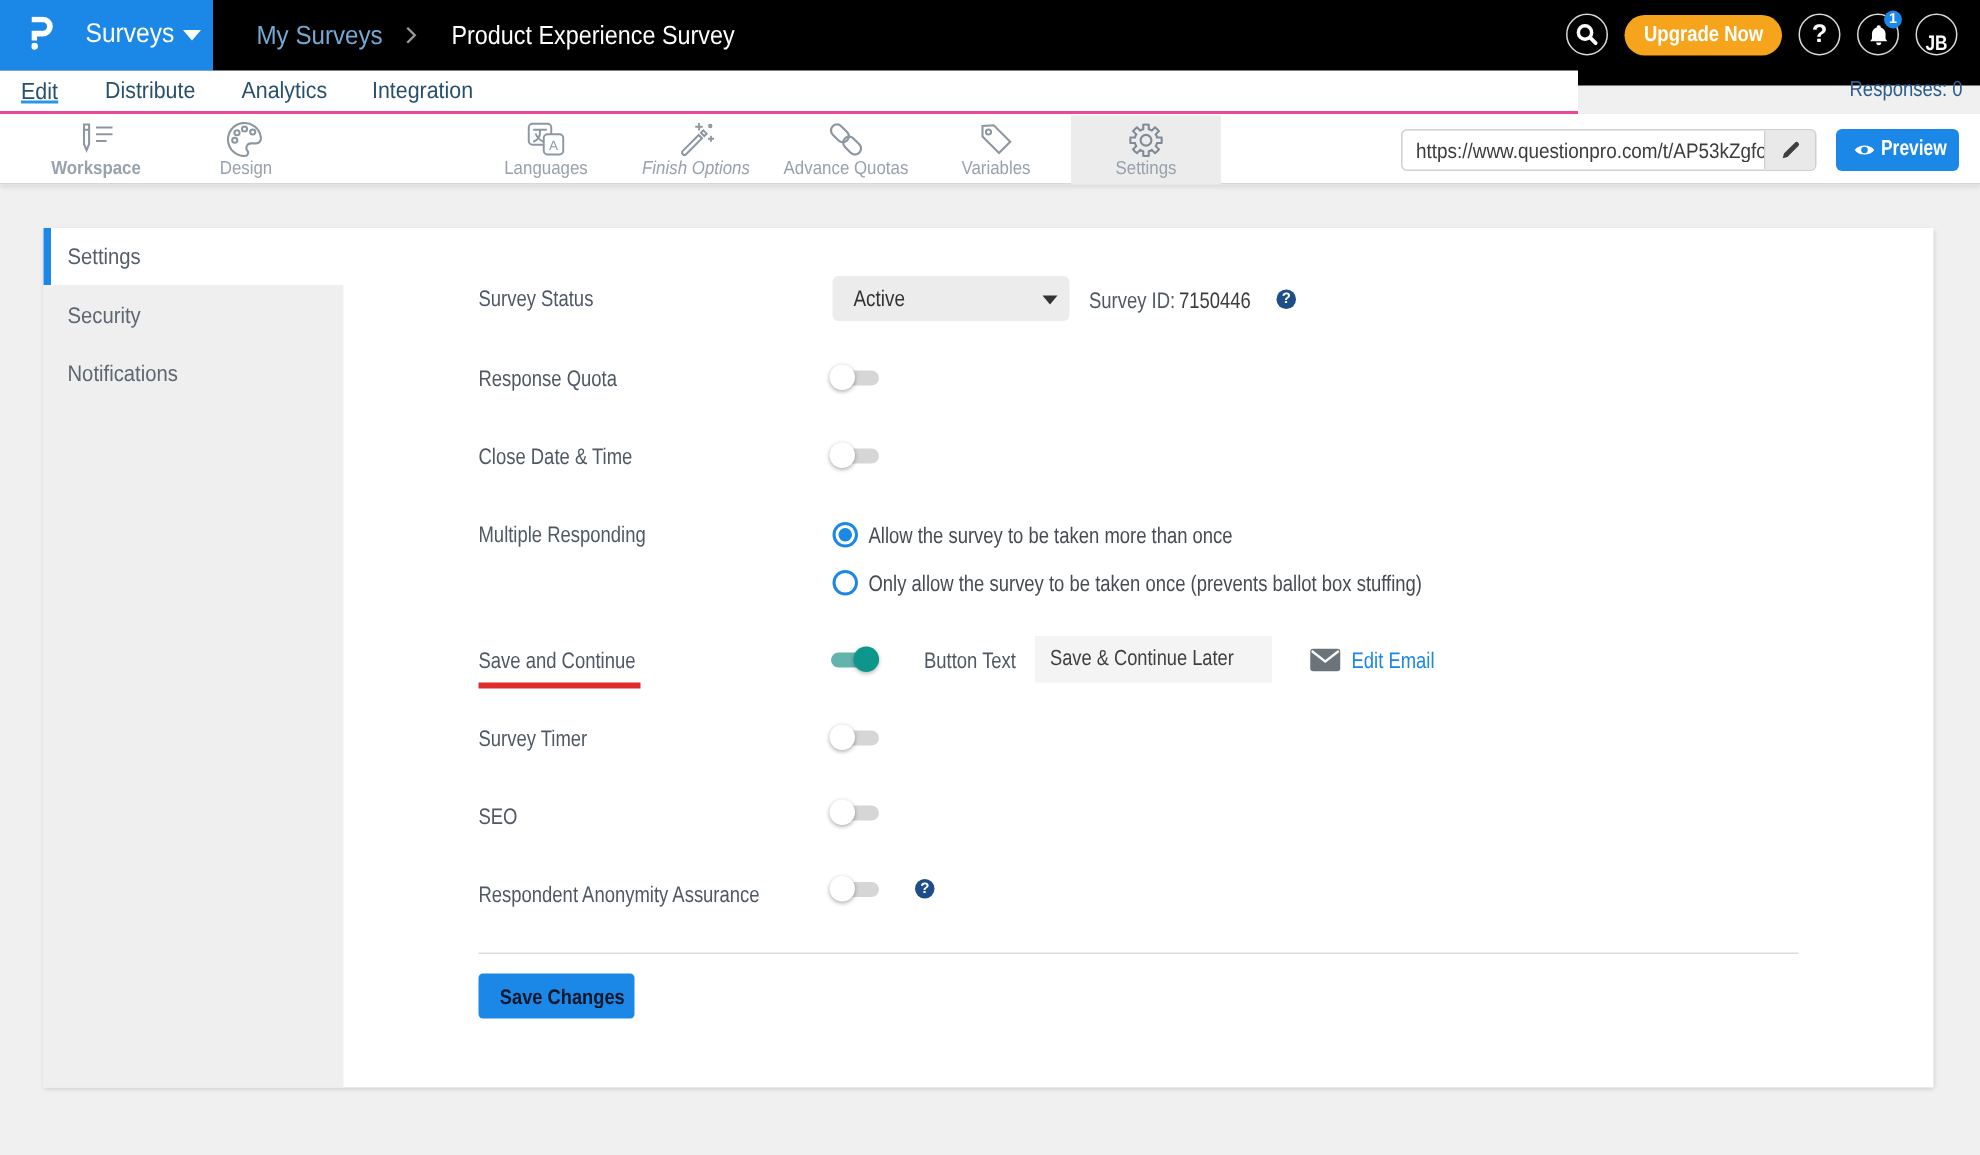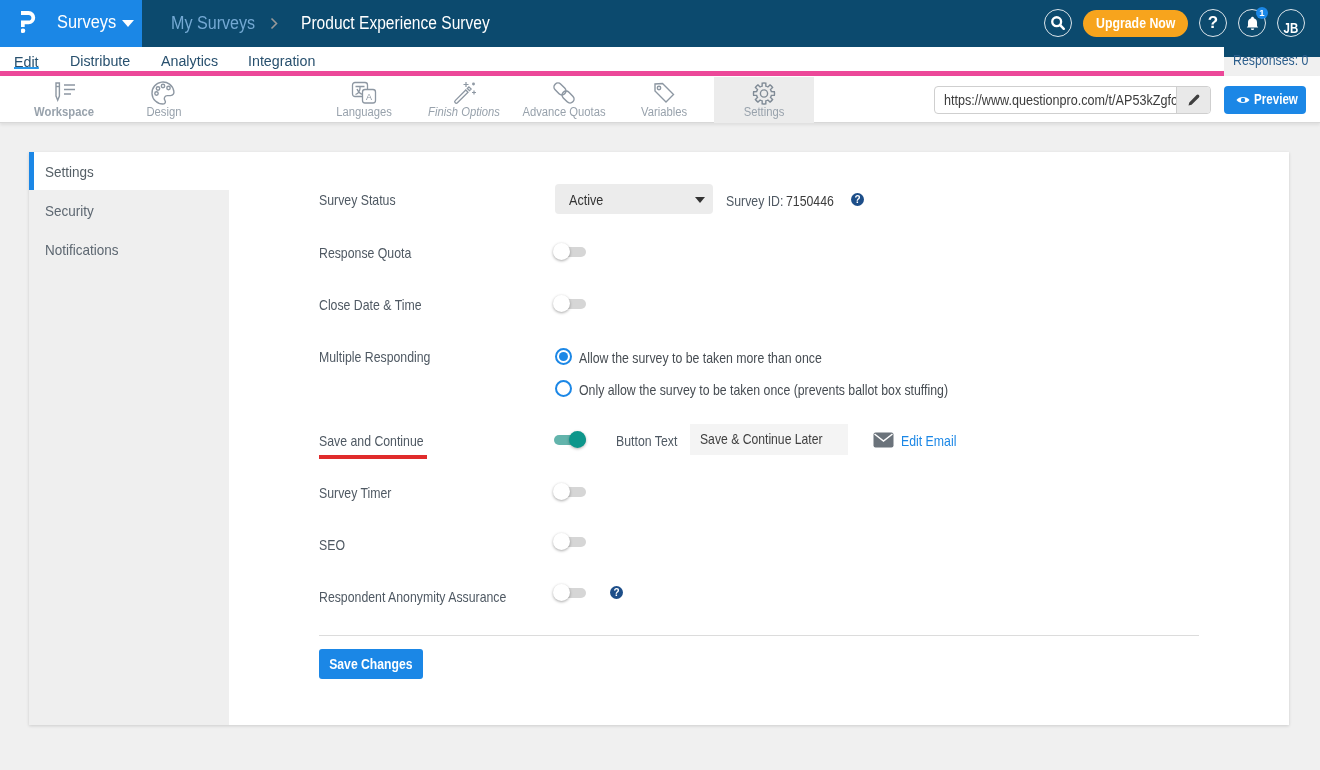--- a/index.html
+++ b/index.html
@@ -1,21 +1,21 @@
 <!DOCTYPE html>
 <html><head>
 <meta charset="utf-8">
 <style>
 * { margin:0; padding:0; box-sizing:border-box; }
 html,body { width:1320px; height:770px; overflow:hidden; }
 body { font-family:"Liberation Sans", sans-serif; background:#f0f0f0; position:relative; }
-.topbar { position:absolute; left:0; top:0; width:1320px; height:57px; background:#0c4a6e; }
+.topbar { position:absolute; left:0; top:0; width:1320px; height:57px; background:#000000; }
 .logo { position:absolute; left:0; top:0; width:142px; height:47px; background:#1b87e6; }
 .circ { position:absolute; top:9px; width:28px; height:28px; border-radius:50%; border:1.5px solid rgba(255,255,255,.85); display:flex; align-items:center; justify-content:center; color:#fff; }
-.navrow { position:absolute; left:0; top:47px; width:1224px; height:29px; background:#fff; border-bottom:5px solid #ec4899; }
+.navrow { position:absolute; left:0; top:47px; width:1052px; height:29px; background:#fff; border-bottom:2px solid #ec4899; }
 .nav { position:absolute; top:0; height:28px; line-height:27px; font-size:15.5px; color:#28506e; white-space:nowrap; }
 .toolbar { position:absolute; left:0; top:76px; width:1320px; height:47px; background:#fff; border-bottom:1px solid #d8d8d8; box-shadow:0 2px 3px rgba(0,0,0,.08); }
 .tool { position:absolute; top:1px; width:100px; height:46px; text-align:center; }
 .tool .lbl { position:absolute; left:0; right:0; bottom:4px; font-size:12.5px; color:#98a2ac; transform:scaleX(0.9); }
 .tool svg { margin-top:3px; }
 .card { position:absolute; left:29px; top:152px; width:1260px; height:573px; background:#fff; box-shadow:0 1px 3px rgba(0,0,0,.15); }
 .side { position:absolute; left:0; top:38px; width:200px; height:535px; background:#efefef; }
 .sitem { position:absolute; left:16px; font-size:15px; color:#5d6771; transform:scaleX(0.9); transform-origin:0 50%; }
 .label { position:absolute; font-size:15px; color:#4f5963; white-space:nowrap; transform:scaleX(0.82); transform-origin:0 50%; }
 .toggle { position:absolute; width:33px; height:18px; }
@@ -214,14 +214,14 @@
     </div>
 
   <div class="label" style="left:290px;top:436px;">Respondent Anonymity Assurance</div>
   <div class="toggle" style="left:524px;top:432px;">
       <div class="track"></div>
       <div class="knob"></div>
     </div>
   <div class="help" style="left:581px;top:434px;">?</div>
 
   <div style="position:absolute;left:290px;top:483px;width:880px;height:1px;background:#dcdcdc;"></div>
-  <div style="position:absolute;left:290px;top:497px;width:104px;height:30px;background:#1b87e6;border-radius:3px;color:#ffffff;font-size:14px;font-weight:bold;text-align:center;line-height:30px;"><span style="display:inline-block;transform:scaleX(0.87);">Save Changes</span></div>
+  <div style="position:absolute;left:290px;top:497px;width:104px;height:30px;background:#1b87e6;border-radius:3px;color:#0f172a;font-size:14px;font-weight:bold;text-align:right;line-height:30px;"><span style="display:inline-block;transform:scaleX(0.87);">Save Changes</span></div>
 </div>
 
 </body></html>

